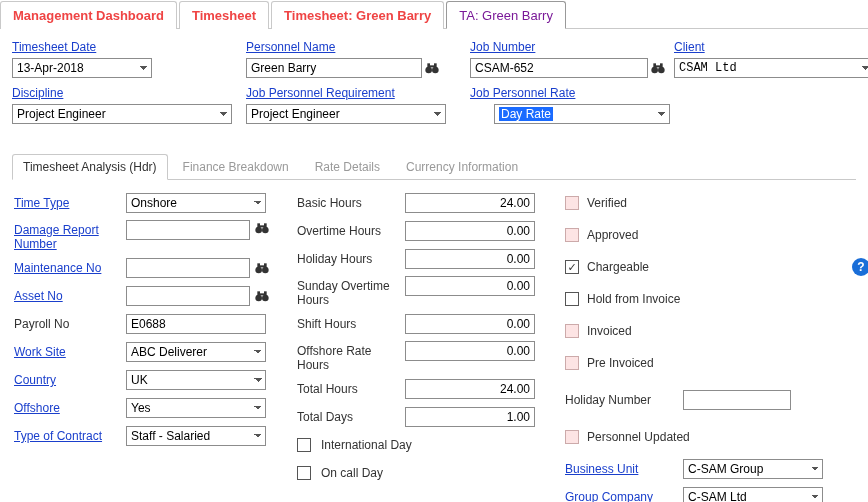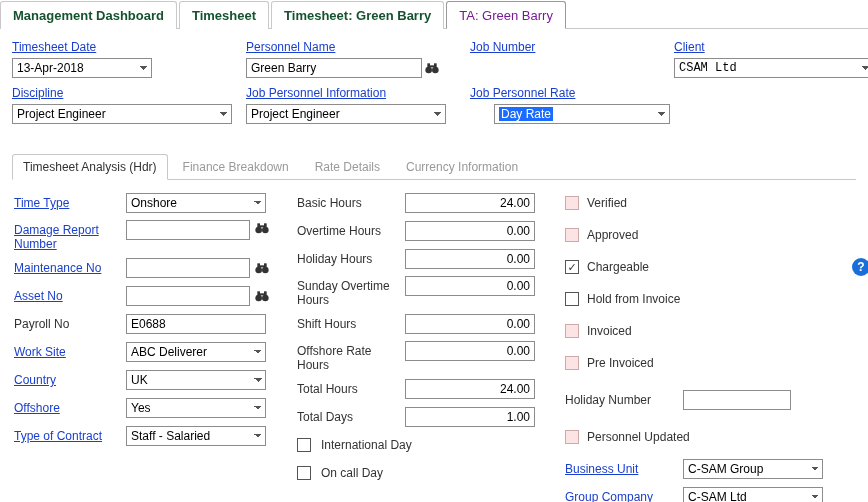--- a/index.html
+++ b/index.html
@@ -2,21 +2,21 @@
 <html><head>
 <meta charset="utf-8">
 <style>
   * { box-sizing: border-box; margin: 0; padding: 0; }
   body { font-family: "Segoe UI", Tahoma, Arial, sans-serif; font-size: 12px; color: #333; background: #fff; }
   a.lbl { color: #1a3fcc; text-decoration: underline; cursor: pointer; display: inline-block; }
   .page { width: 868px; padding: 0 0 10px 0; }
 
   
   .top-tabs { display: flex; border-bottom: 1px solid #c9c9c9; margin-bottom: 6px; }
-  .top-tab { padding: 6px 12px 5px 12px; background: #fff; border: 1px solid #c9c9c9; border-bottom: none; margin-right: 2px; font-size: 13px; font-weight: 600; color: #14532d; cursor: pointer; border-radius: 3px 3px 0 0; position: relative; top: 1px; }
+  .top-tab { padding: 6px 12px 5px 12px; background: #fff; border: 1px solid #c9c9c9; border-bottom: none; margin-right: 2px; font-size: 13px; font-weight: 600; color: #ef4444; cursor: pointer; border-radius: 3px 3px 0 0; position: relative; top: 1px; }
   .top-tab.active { color: #7a1998; background: #fff; border-color: #999; border-bottom: 1px solid #fff; font-weight: 400; z-index: 2; }
 
   
   .hdr { display: grid; grid-template-columns: 230px 220px 200px 200px; gap: 6px 4px; padding: 4px 12px 10px 12px; }
   .cell { display: flex; flex-direction: column; gap: 2px; }
   .label-row { display: flex; align-items: center; gap: 4px; height: 16px; }
   .control-row { display: flex; align-items: center; gap: 2px; height: 22px; }
   .required { background: #fde9e9; }
   .select-blue { background: #a9b9d8; }
   .select-blue-input { background: #a9b9d8; }
@@ -97,41 +97,53 @@
                 <rect x="15" y="5" width="4" height="6"></rect>
                 <rect x="9" y="8" width="6" height="3"></rect>
               </g>
             </svg></span>
     </div>
   </div>
   <div class="cell">
     <div class="label-row">
           <a class="lbl">Job Number</a>
         </div>
+    <div class="control-row">
+      <input class="ctl w-job" value="CSAM-652" style="">
+      <span class="icon-bino"><svg viewBox="0 0 24 24">
+              <g fill="#333">
+                <circle cx="7" cy="15" r="5"></circle>
+                <circle cx="17" cy="15" r="5"></circle>
+                <rect x="5" y="5" width="4" height="6"></rect>
+                <rect x="15" y="5" width="4" height="6"></rect>
+                <rect x="9" y="8" width="6" height="3"></rect>
+              </g>
+            </svg></span>
+    </div>
   </div>
   <div class="cell">
     <div class="label-row">
           <a class="lbl">Client</a>
         </div>
     <div class="control-row">
       <input class="ctl select select-blue w-client" value="CSAM Ltd" style="">
     </div>
   </div>
 
   <div class="cell">
     <div class="label-row">
           <a class="lbl">Discipline</a>
         </div>
     <div class="control-row">
       <input class="ctl select select-blue w-disc" value="Project Engineer" style="">
     </div>
   </div>
   <div class="cell">
     <div class="label-row">
-          <a class="lbl">Job Personnel Information</a>
+          <a class="lbl">Job Personnel Requirement</a>
         </div>
     <div class="control-row">
       <input class="ctl select select-blue w-jpr" value="Project Engineer" style="">
     </div>
   </div>
   <div class="cell">
     <div class="label-row">
           <a class="lbl">Job Personnel Rate</a>
         </div>
     <div class="control-row">

